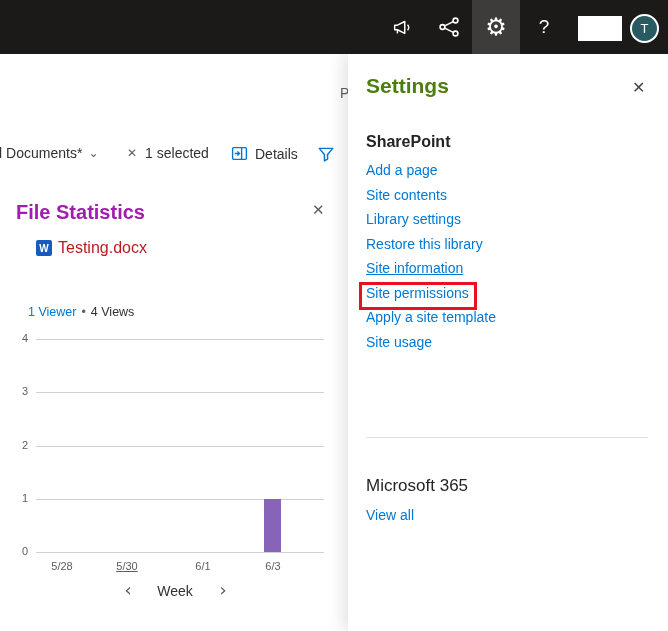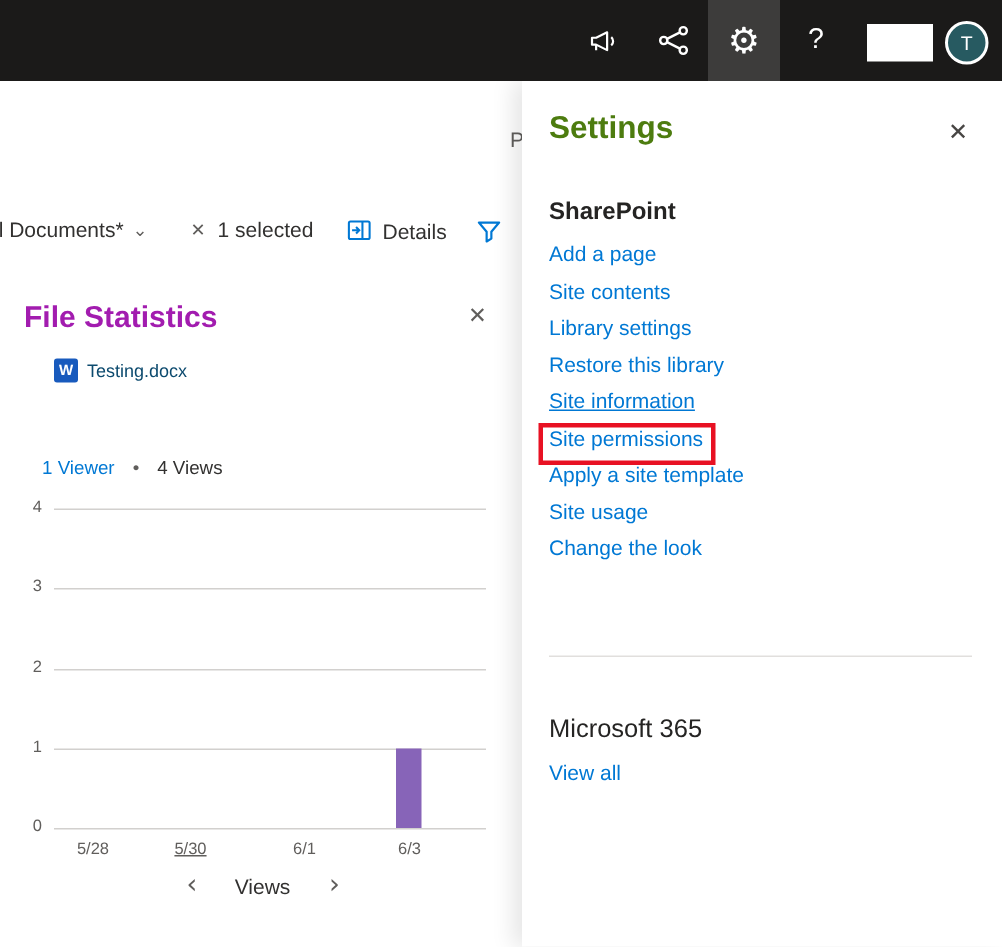--- a/index.html
+++ b/index.html
@@ -33,22 +33,22 @@
   .clear-sel { left:127px; top:3px; display:flex; align-items:center; gap:8px; cursor:pointer; }
   .clear-x { color:#605e5c; font-size:12px; }
   .details-cmd { left:231px; top:3px; display:flex; align-items:center; gap:7px; cursor:pointer; }
   .funnel-btn { left:317px; top:3px; cursor:pointer; }
 
   .fs-title { left:16px; top:147px; font-size:20px; font-weight:600; color:#a21caf; }
   .fs-close { left:312px; top:147px; font-size:15px; color:#605e5c; cursor:pointer; }
   .file-row { left:36px; top:185px; display:flex; align-items:center; gap:6px; }
   .word-icon { width:16px; height:16px; background:#185abd; border-radius:2px; color:#fff;
                font-size:10px; font-weight:bold; display:flex; align-items:center; justify-content:center; }
-  .file-name { font-size:12px; color:#0c4a6e; }
-  .stats-row { left:28px; top:251px; font-size:12.5px; display:flex; gap:12px; align-items:center; }
+  .file-name { font-size:16px; color:#b91c1c; }
+  .stats-row { left:28px; top:251px; font-size:12.5px; display:flex; gap:5px; align-items:center; }
   .viewers { color:#0078d4; }
   .dot-sep { color:#605e5c; }
   .views { color:#323130; }
 
   
   .gridline { left:36px; width:288px; height:1px; background:#d2d0ce; }
   .ytick { left:6px; width:22px; text-align:right; font-size:11px; color:#605e5c; }
   .chart-bar { left:264px; bottom:79px; width:17px; background:#8764b8; }
   .xtick { top:506px; width:40px; text-align:center; font-size:11px; color:#605e5c; }
   .week-nav-prev, .week-nav-next { top:525px; width:16px; text-align:center; font-size:18px; color:#605e5c; cursor:pointer; }
@@ -159,40 +159,39 @@
   <div class="abs ytick" style="top:491px;">0</div>
 
   <div class="abs chart-bar" style="height: 53.25px; background: rgb(135, 100, 184);"></div>
 
   <div class="abs xtick" style="left:42px;">5/28</div>
   <div class="abs xtick" style="left:107px;text-decoration:underline;">5/30</div>
   <div class="abs xtick" style="left:183px;">6/1</div>
   <div class="abs xtick" style="left:253px;">6/3</div>
 
   <div class="abs week-nav-prev icon-glyph" style="left:120px;">‹</div>
-  <div class="abs week-label">Views</div>
+  <div class="abs week-label">Week</div>
   <div class="abs week-nav-next icon-glyph" style="left:215px;">›</div>
 </div>
 
 <div class="settings-panel">
   <div class="abs settings-title">Settings</div>
   <div class="abs settings-close icon-glyph">✕</div>
 
   <div class="abs section-heading">SharePoint</div>
 
   <ul class="abs links-list">
     <li><a class="sp-link">Add a page</a></li>
     <li><a class="sp-link">Site contents</a></li>
     <li><a class="sp-link">Library settings</a></li>
     <li><a class="sp-link">Restore this library</a></li>
     <li><a class="sp-link" style="text-decoration:underline;">Site information</a></li>
     <li><a class="sp-link">Site permissions</a></li>
     <li><a class="sp-link">Apply a site template</a></li>
     <li><a class="sp-link">Site usage</a></li>
-    <li><a class="sp-link">Change the look</a></li>
   </ul>
 
   <div class="abs panel-divider"></div>
 
   <div class="abs ms365-heading">Microsoft 365</div>
   <a class="abs sp-link viewall-link">View all</a>
 </div>
 
 <div class="annotation-box" style="border-color: rgb(232, 17, 35);"></div>
 

